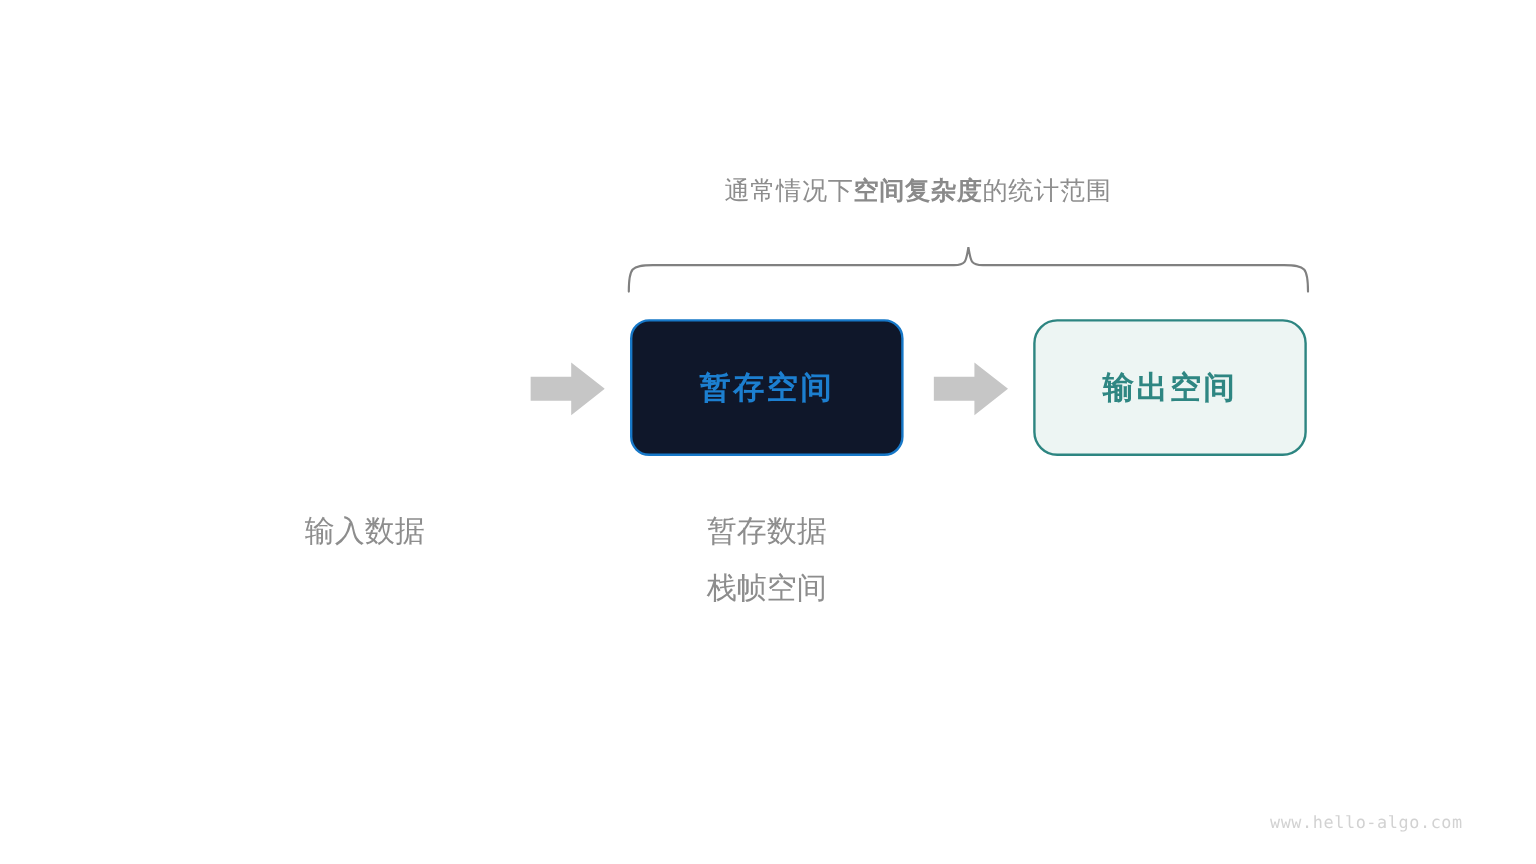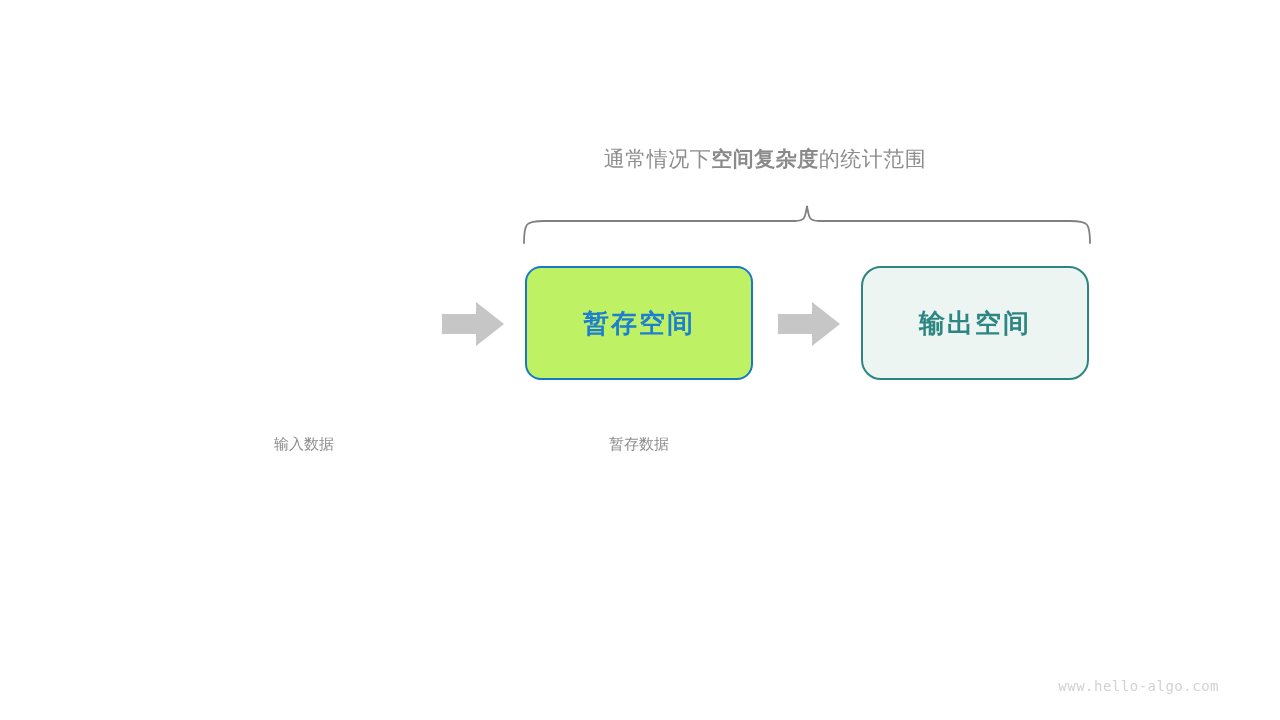--- a/index.html
+++ b/index.html
@@ -67,21 +67,21 @@
   }
   .box-input {
     left: 190px;
     border-color: #4f9a50;
     background: #f0f7f0;
     color: #4c9a52;
   }
   .box-buffer {
     left: 525px;
     border-color: #1778c8;
-    background: #bef264;
+    background: #0f172a;
     color: #1c7fd0;
   }
   .box-output {
     left: 861px;
     border-color: #2d8581;
     background: #edf5f3;
     color: #2e8682;
     border-radius: 20px;
   }
 
@@ -94,21 +94,21 @@
   }
   .arrow-1 { left: 442px; }
   .arrow-2 { left: 778px; }
 
   
   .col-labels {
     position: absolute;
     top: 420px;
     width: 228px;
     text-align: center;
-    font-size: 15px;
+    font-size: 25px;
     color: #8d8d8d;
     line-height: 47px;
   }
   .col-input  { left: 190px; }
   .col-buffer { left: 525px; text-align: center; }
   .col-output { left: 861px; }
   .col-labels div { white-space: nowrap; }
 
   
   .watermark {
@@ -152,18 +152,19 @@
   <div class="box box-output">
     <span>输出空间</span>
   </div>
 
   <div class="col-labels col-input">
     <div>输入数据</div>
   </div>
 
   <div class="col-labels col-buffer">
     <div>暂存数据</div>
+    <div>栈帧空间</div>
   </div>
 
 
   <div class="watermark">www.hello-algo.com</div>
 
 </div>
 
 </body></html>

